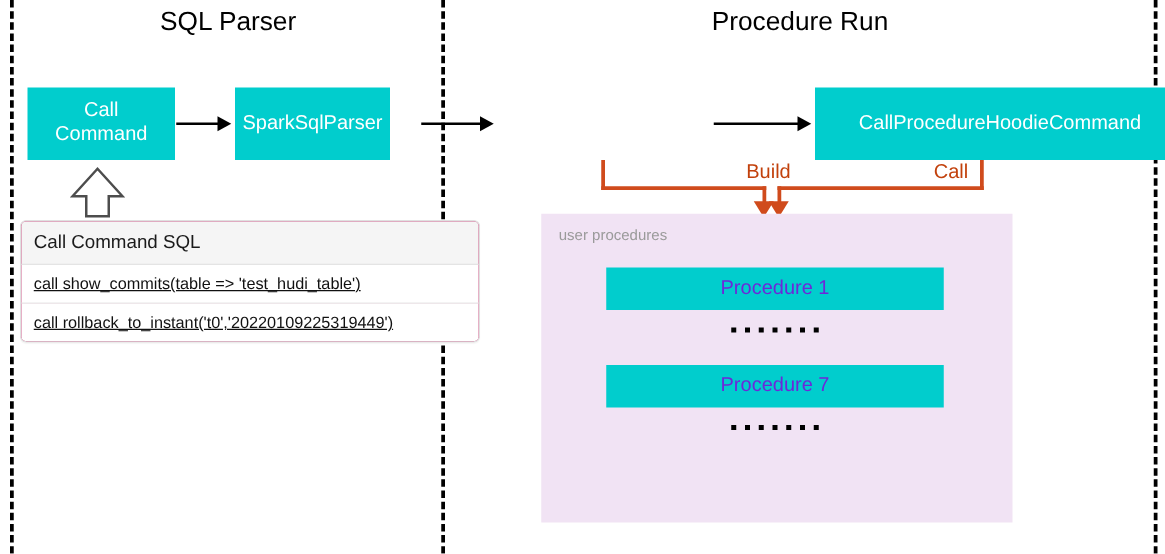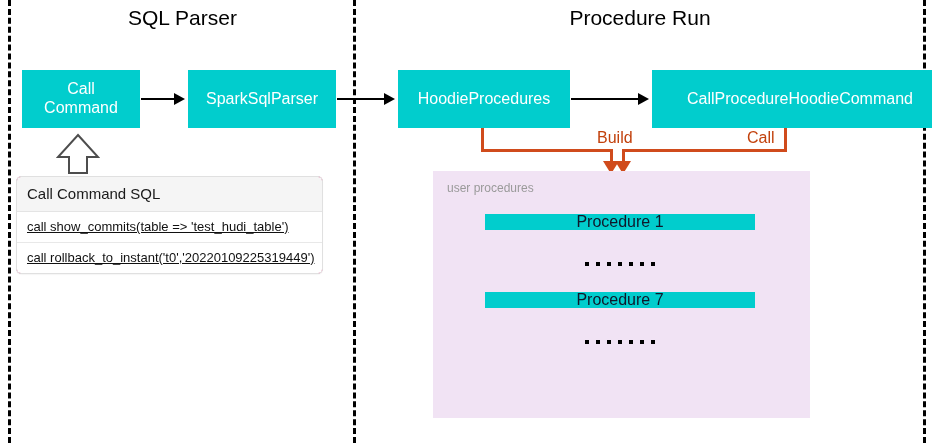--- a/index.html
+++ b/index.html
@@ -49,21 +49,21 @@
     display: flex;
     align-items: center;
     justify-content: center;
     text-align: center;
     font-size: 16px;
     line-height: 1.18;
     box-sizing: border-box;
     padding: 2px 4px;
   }
   .box-callcommand { left: 22px;  top: 70px; width: 118px; height: 58px; }
-  .box-sparksql    { left: 188px; top: 70px; width: 148px; height: 58px; }
+  .box-sparksql    { left: 188px; top: 70px; width: 124px; height: 58px; }
   .box-hoodieproc  { left: 398px; top: 70px; width: 172px; height: 58px; }
   .box-callproc    { left: 652px; top: 70px; width: 296px; height: 58px; }
 
   
   .arrow-line {
     position: absolute;
     height: 0;
     border-top: 2px solid #000000;
   }
   .arrow-head {
@@ -88,21 +88,21 @@
     top: 133px;
     width: 44px;
     height: 42px;
   }
 
   
   .sql-table {
     position: absolute;
     left: 16px;
     top: 176px;
-    width: 307px;
+    width: 368px;
     border: 1px solid #e0e0e0;
     border-radius: 5px;
     background: #be185d;
     box-sizing: border-box;
     overflow: hidden;
     box-shadow: 0 1px 1px rgba(0,0,0,0.04);
   }
   .sql-head {
     background: #f5f5f5;
     font-size: 15px;
@@ -169,23 +169,23 @@
     position: absolute;
     left: 14px;
     top: 10px;
     font-size: 12px;
     color: #9a9a9a;
   }
   .proc-bar {
     position: absolute;
     left: 52px;
     width: 270px;
-    height: 16px;
+    height: 34px;
     background: #01cdcd;
-    color: #0f172a;
+    color: #6d28d9;
     font-size: 16px;
     display: flex;
     align-items: center;
     justify-content: center;
     text-align: center;
   }
   .pb-1 { top: 43px; }
   .pb-2 { top: 121px; }
   .pb-3 { top: 199px; }
 
@@ -240,21 +240,20 @@
       <polygon points="22,2 42,24 31,24 31,40 13,40 13,24 2,24" fill="#ffffff" stroke="#4d4d4d" stroke-width="2" stroke-linejoin="miter"></polygon>
     </svg>
   </div>
 
   <div class="sql-table">
     <div class="sql-head">Call Command SQL</div>
     <div class="sql-row">call show_commits(table =&gt; 'test_hudi_table')</div>
     <div class="sql-row">call rollback_to_instant('t0','20220109225319449')</div>
   </div>
 
-  <div class="tealbox box-hoodieproc">HoodieProcedures</div>
 
   <div class="arrow-line a3-line"></div>
   <div class="arrow-head a3-head"></div>
 
   <div class="tealbox box-callproc">CallProcedureHoodieCommand</div>
 
   <div class="orange-seg o-v-left"></div>
   <div class="orange-seg o-h-left"></div>
   <div class="orange-seg o-v-down-l"></div>
   <div class="orange-head oh-left"></div>

